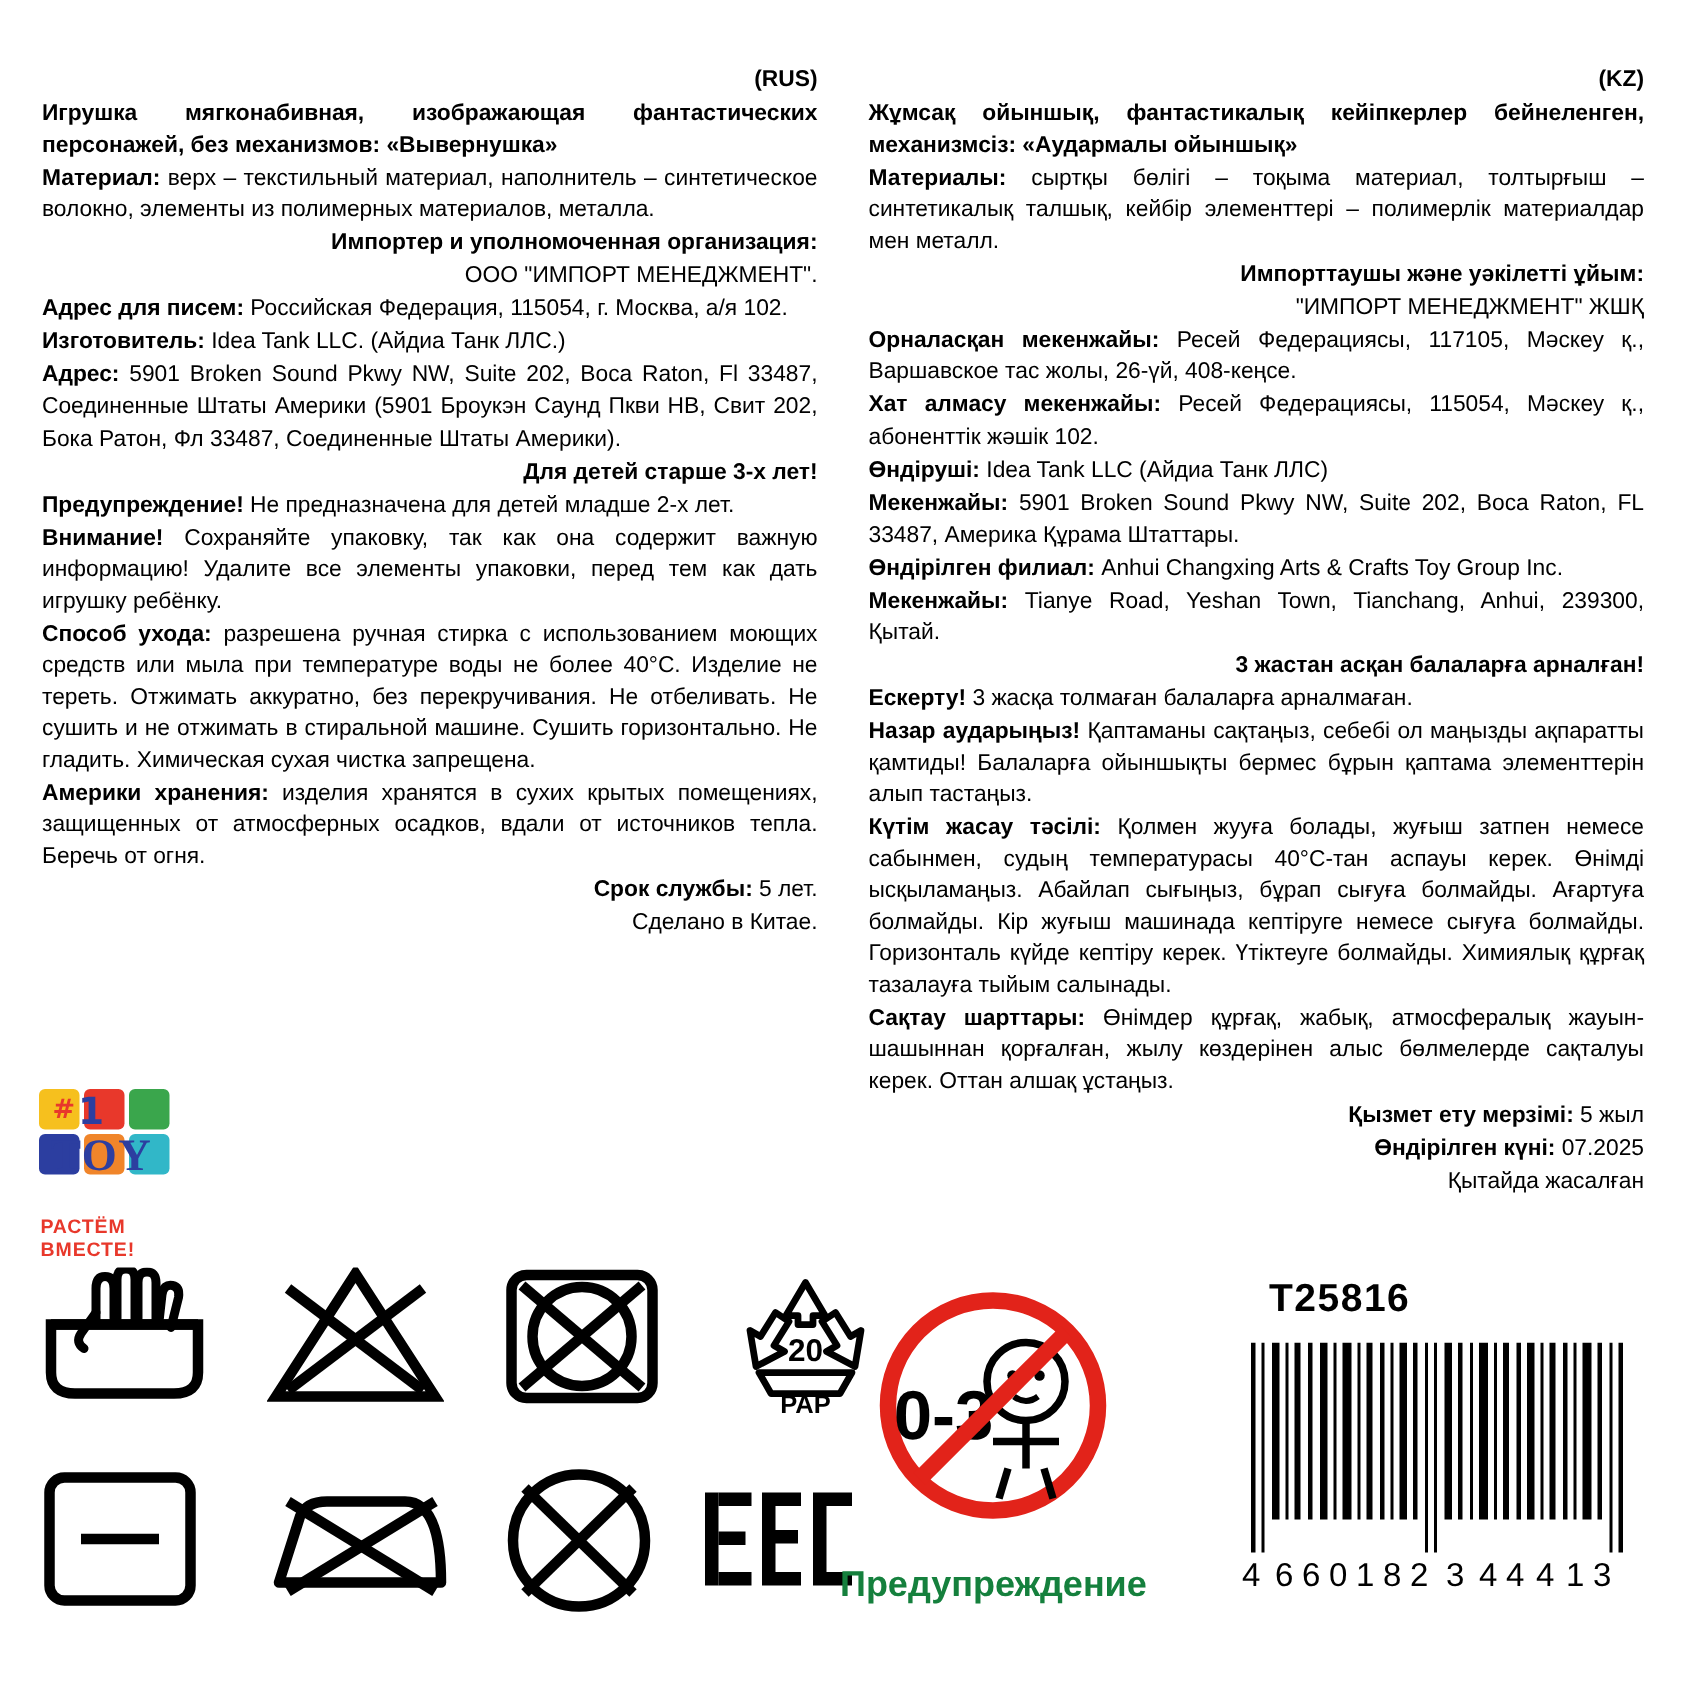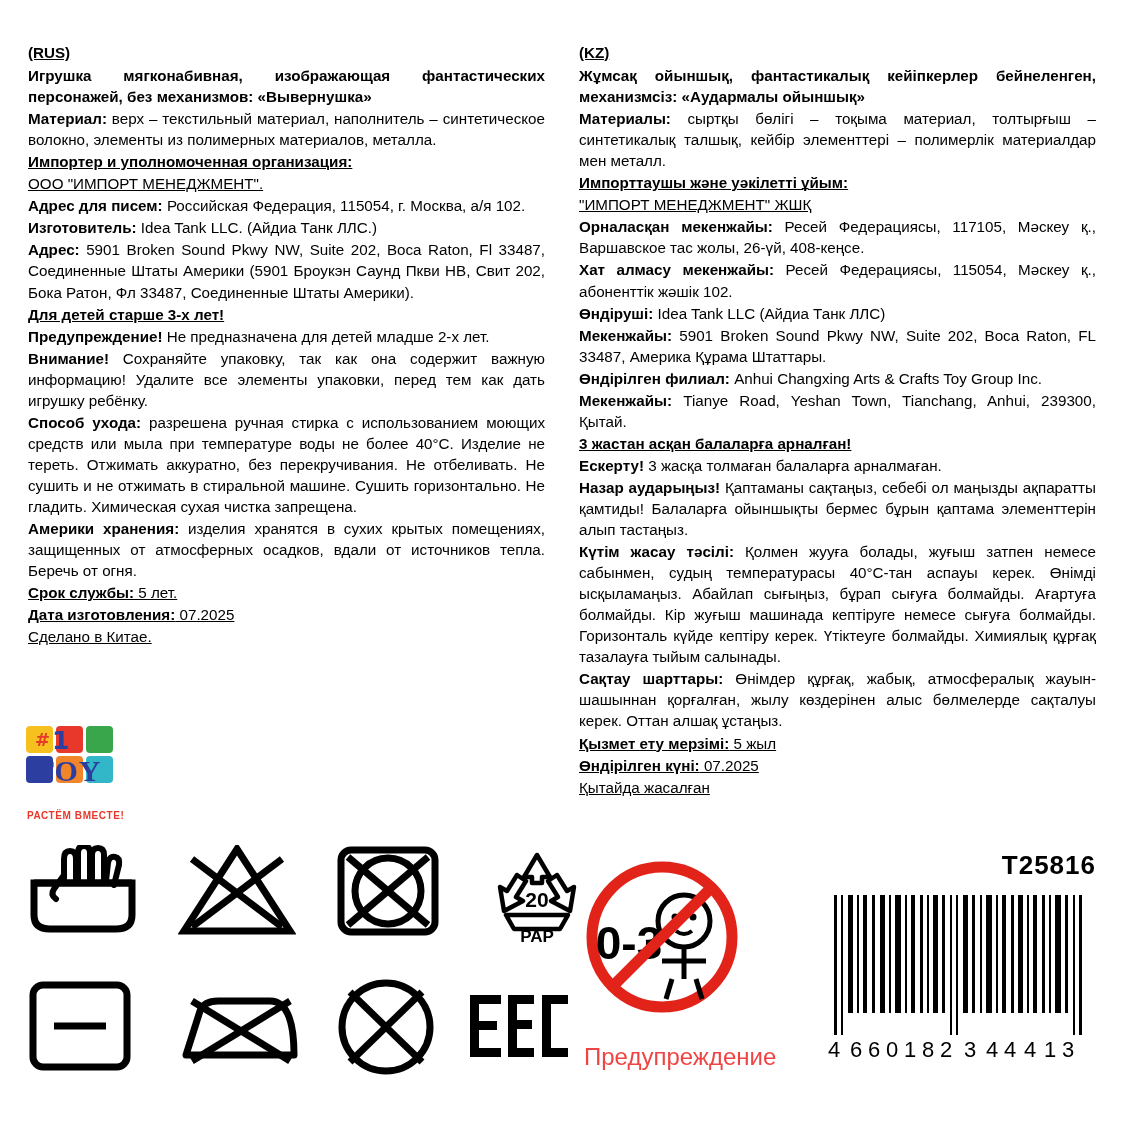--- a/index.html
+++ b/index.html
@@ -36,21 +36,21 @@
   .col p {
     margin: 0 0 1px 0;
   }
   .lang-tag {
     font-weight: bold;
     margin-bottom: 2px !important;
   }
   b, .b {
     font-weight: bold;
   }
-  .nojust { text-align: left; text-decoration: underline; }
+  .nojust { text-align: right; }
 
   
   .logo {
     position: absolute;
     left: 26px;
     top: 726px;
     width: 108px;
     height: 106px;
   }
   .logo-badge {
@@ -87,21 +87,21 @@
     top: 0px;
     font-size: 25px;
     font-weight: bold;
     color: #2c3ea0;
     font-family: "DejaVu Sans", sans-serif;
   }
   .logo-tag {
     position: absolute;
     left: 1px;
     top: 84px;
-    font-size: 10px;
+    font-size: 13px;
     font-weight: bold;
     color: #e8382b;
     letter-spacing: 0.6px;
   }
 
   
   .icons {
     position: absolute;
     left: 28px;
     top: 845px;
@@ -119,34 +119,34 @@
     top: 5px;
     width: 268px;
     text-align: center;
   }
   .barcode-code {
     font-size: 26px;
     font-weight: bold;
     letter-spacing: 1px;
     font-family: "Liberation Sans", sans-serif;
     margin-bottom: 14px;
-    text-align: right;
+    text-align: left;
     padding-left: 18px;
   }
   .bars {
     height: 140px;
     position: relative;
   }
   .warn-label {
     position: absolute;
-    left: 556px;
+    left: 532px;
     top: 198px;
     font-size: 24px;
-    font-weight: normal;
-    color: #ef4444;
+    font-weight: bold;
+    color: #15803d;
   }
 </style>
 </head>
 <body>
 
 <div class="page">
 
   <div class="columns">
 
     <div class="col">
@@ -157,21 +157,20 @@
       <p class="nojust">ООО "ИМПОРТ МЕНЕДЖМЕНТ".</p>
       <p><b>Адрес для писем:</b><span> Российская Федерация, 115054, г. Москва, а/я 102.</span></p>
       <p><b>Изготовитель:</b><span> Idea Tank LLC. (Айдиа Танк ЛЛС.)</span></p>
       <p><b>Адрес:</b><span> 5901 Broken Sound Pkwy NW, Suite 202, Boca Raton, Fl 33487, Соединенные Штаты Америки (5901 Броукэн Саунд Пкви НВ, Свит 202, Бока Ратон, Фл 33487, Соединенные Штаты Америки).</span></p>
       <p class="b nojust">Для детей старше 3-х лет!</p>
       <p><b>Предупреждение!</b><span> Не предназначена для детей младше 2-х лет.</span></p>
       <p><b>Внимание!</b><span> Сохраняйте упаковку, так как она содержит важную информацию! Удалите все элементы упаковки, перед тем как дать игрушку ребёнку.</span></p>
       <p><b>Способ ухода:</b><span> разрешена ручная стирка с использованием моющих средств или мыла при температуре воды не более 40°С. Изделие не тереть. Отжимать аккуратно, без перекручивания. Не отбеливать. Не сушить и не отжимать в стиральной машине. Сушить горизонтально. Не гладить. Химическая сухая чистка запрещена.</span></p>
       <p><b>Америки хранения:</b><span> изделия хранятся в сухих крытых помещениях, защищенных от атмосферных осадков, вдали от источников тепла. Беречь от огня.</span></p>
       <p class="nojust"><b>Срок службы:</b><span> 5 лет.</span></p>
-      <p class="nojust"><b>Дата изготовления:</b><span> 07.2025</span></p>
       <p class="nojust">Сделано в Китае.</p>
     </div>
 
     <div class="col">
       <p class="lang-tag nojust">(KZ)</p>
       <p class="b">Жұмсақ ойыншық, фантастикалық кейіпкерлер бейнеленген, механизмсіз: «Аудармалы ойыншық»</p>
       <p><b>Материалы:</b><span> сыртқы бөлігі – тоқыма материал, толтырғыш – синтетикалық талшық, кейбір элементтері – полимерлік материалдар мен металл.</span></p>
       <p class="b nojust">Импорттаушы және уәкілетті ұйым:</p>
       <p class="nojust">"ИМПОРТ МЕНЕДЖМЕНТ" ЖШҚ</p>
       <p><b>Орналасқан мекенжайы:</b><span> Ресей Федерациясы, 117105, Мәскеу қ., Варшавское тас жолы, 26-үй, 408-кеңсе.</span></p>

